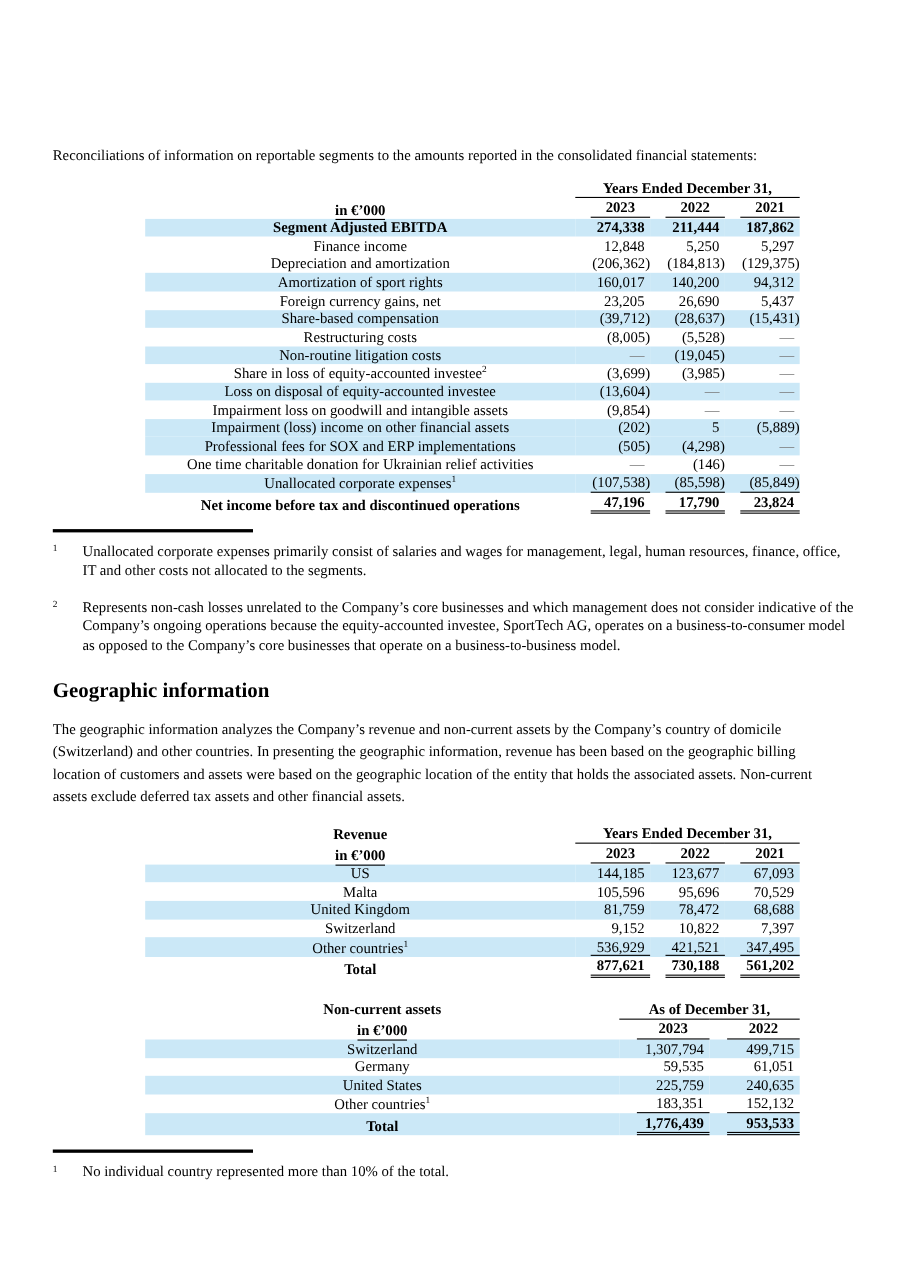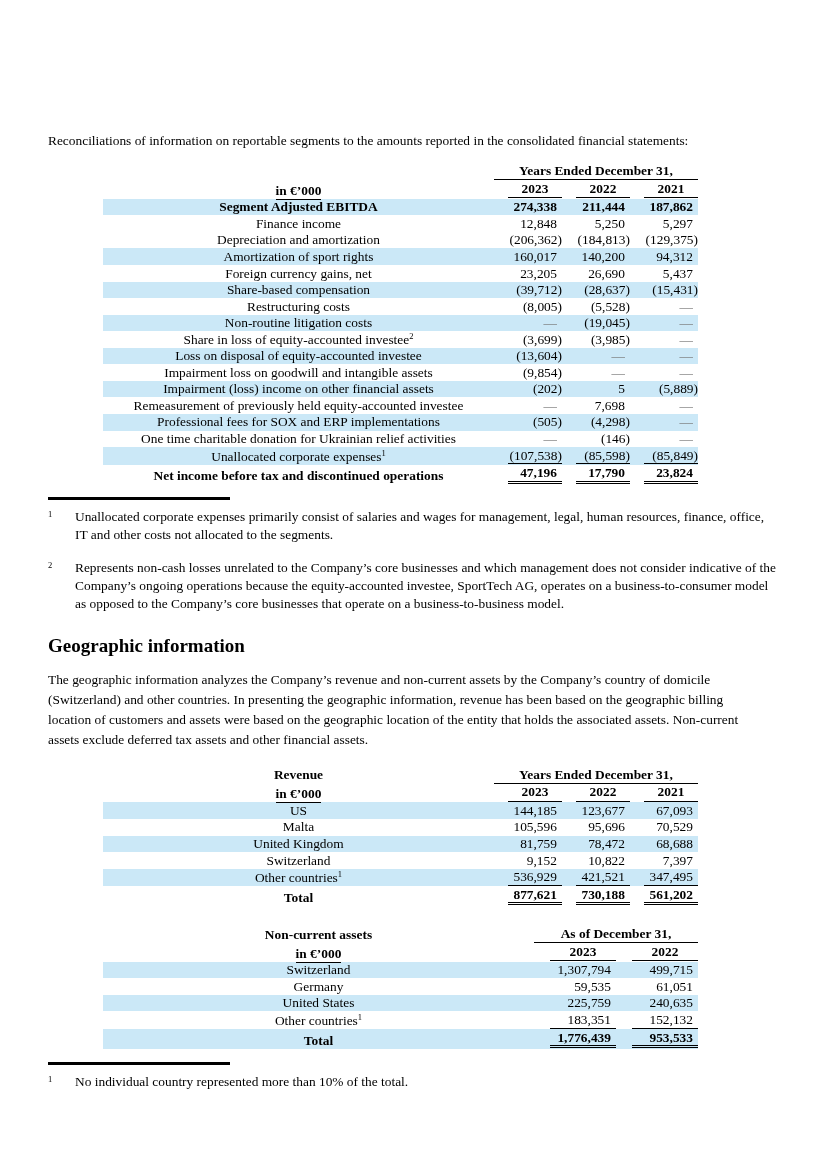--- a/index.html
+++ b/index.html
@@ -7,21 +7,21 @@
     width:826px;height:1168px;overflow:hidden;
     font-family:"Liberation Serif","DejaVu Serif",serif;
     font-size:13.4px;color:#000;
   }
   .content{padding:133px 48px 0 48px;}
 
   p.intro{margin:0 0 13px 0;line-height:1.25;}
 
   table.fin{
     border-collapse:collapse;table-layout:fixed;
-    margin-left:55px;width:595px;
+    margin-left:84px;width:595px;
   }
   table.fin td{padding:0.5px 0;vertical-align:bottom;line-height:1.16;}
   col.cnum3{width:68px;}
   col.cnum2{width:82px;}
   td.lbl{text-align:center;}
   td.num{text-align:right;}
   td.ph{
     text-align:center;font-weight:bold;
     border-bottom:1px solid #000;padding-bottom:1px;
   }
@@ -144,26 +144,20 @@
           <td class="num"><span class="cl"><span class="val">(9,854)</span></span></td>
           <td class="num"><span class="cl"><span class="val dash pos">—</span></span></td>
           <td class="num"><span class="cl"><span class="val dash pos">—</span></span></td>
         </tr>
         <tr class="shade">
           <td class="lbl">Impairment (loss) income on other financial assets</td>
           <td class="num"><span class="cl"><span class="val">(202)</span></span></td>
           <td class="num"><span class="cl"><span class="val pos">5</span></span></td>
           <td class="num"><span class="cl"><span class="val">(5,889)</span></span></td>
         </tr>
-        <tr>
-          <td class="lbl">Remeasurement of previously held equity-accounted investee</td>
-          <td class="num"><span class="cl"><span class="val dash pos">—</span></span></td>
-          <td class="num"><span class="cl"><span class="val pos">7,698</span></span></td>
-          <td class="num"><span class="cl"><span class="val dash pos">—</span></span></td>
-        </tr>
         <tr class="shade">
           <td class="lbl">Professional fees for SOX and ERP implementations</td>
           <td class="num"><span class="cl"><span class="val">(505)</span></span></td>
           <td class="num"><span class="cl"><span class="val">(4,298)</span></span></td>
           <td class="num"><span class="cl"><span class="val dash pos">—</span></span></td>
         </tr>
         <tr>
           <td class="lbl">One time charitable donation for Ukrainian relief activities</td>
           <td class="num"><span class="cl"><span class="val dash pos">—</span></span></td>
           <td class="num"><span class="cl"><span class="val">(146)</span></span></td>

